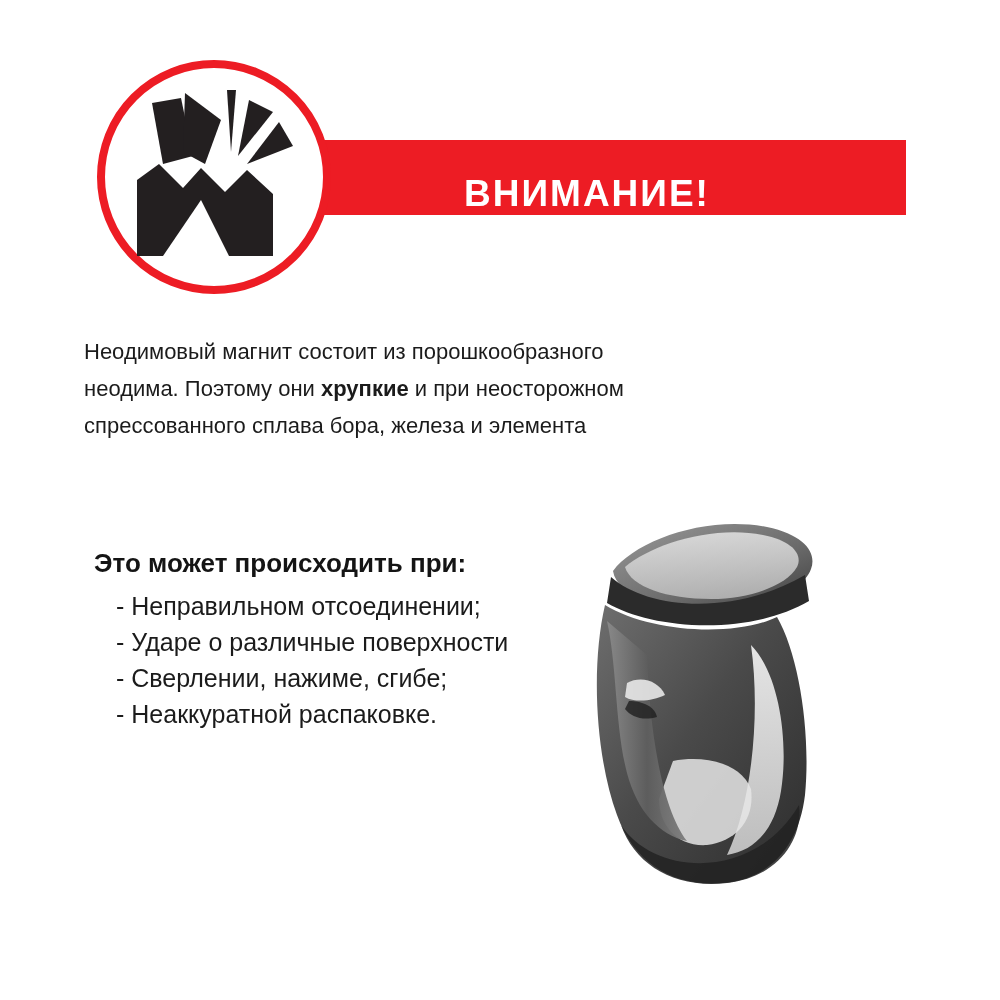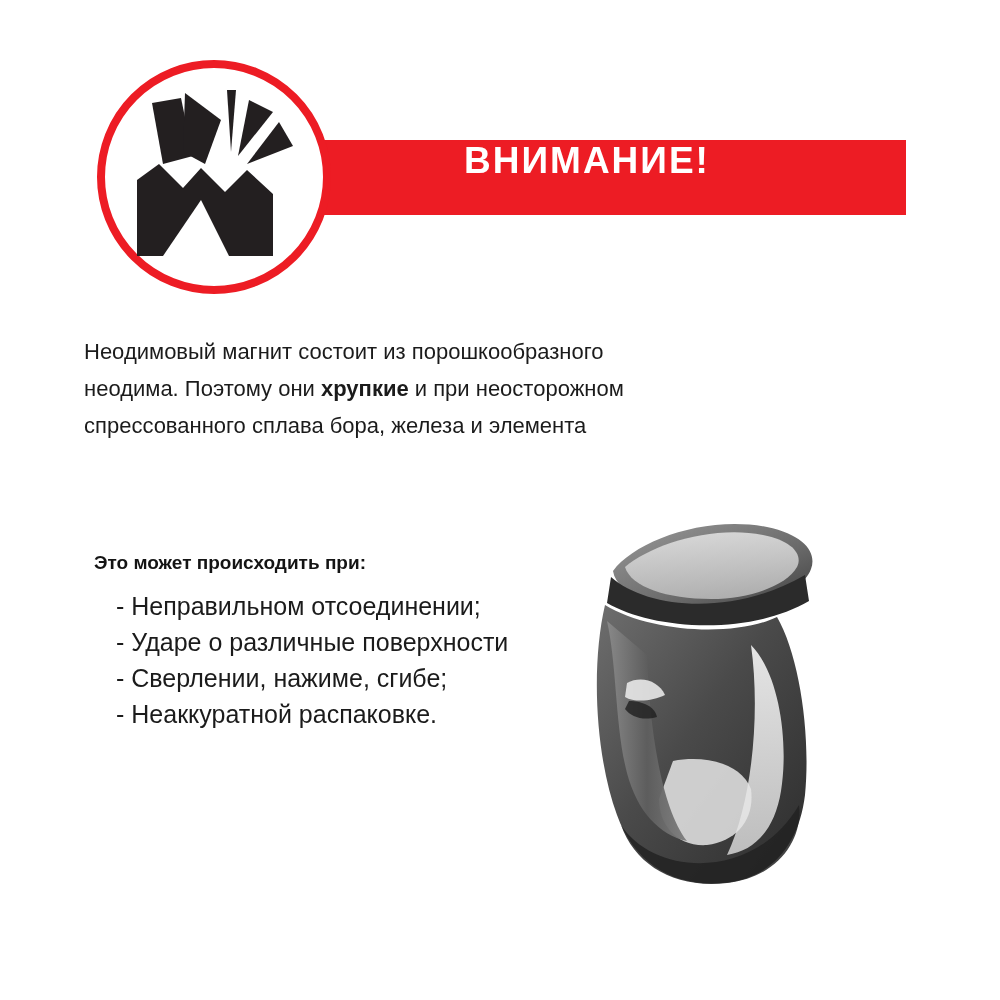--- a/index.html
+++ b/index.html
@@ -25,21 +25,21 @@
     height: 310px;
   }
   .banner-bar {
     position: absolute;
     left: 268px;
     top: 140px;
     width: 638px;
     height: 75px;
     background: #ed1c24;
     display: flex;
-    align-items: flex-start;
+    align-items: flex-end;
     justify-content: center;
   }
   .banner-text {
     color: #ffffff;
     font-size: 37px;
     font-weight: bold;
     letter-spacing: 2px;
     font-family: "Liberation Sans", sans-serif;
   }
   .warn-circle {
@@ -78,21 +78,21 @@
   }
 
   
   .list-block {
     position: absolute;
     left: 80px;
     top: 546px;
     width: 490px;
   }
   .list-title {
-    font-size: 19px;
+    font-size: 26px;
     font-weight: bold;
     line-height: 34px;
     margin: 0 0 8px 14px;
     color: #141414;
   }
   .list-items {
     font-size: 25px;
     line-height: 36px;
     color: #1b1b1b;
   }

